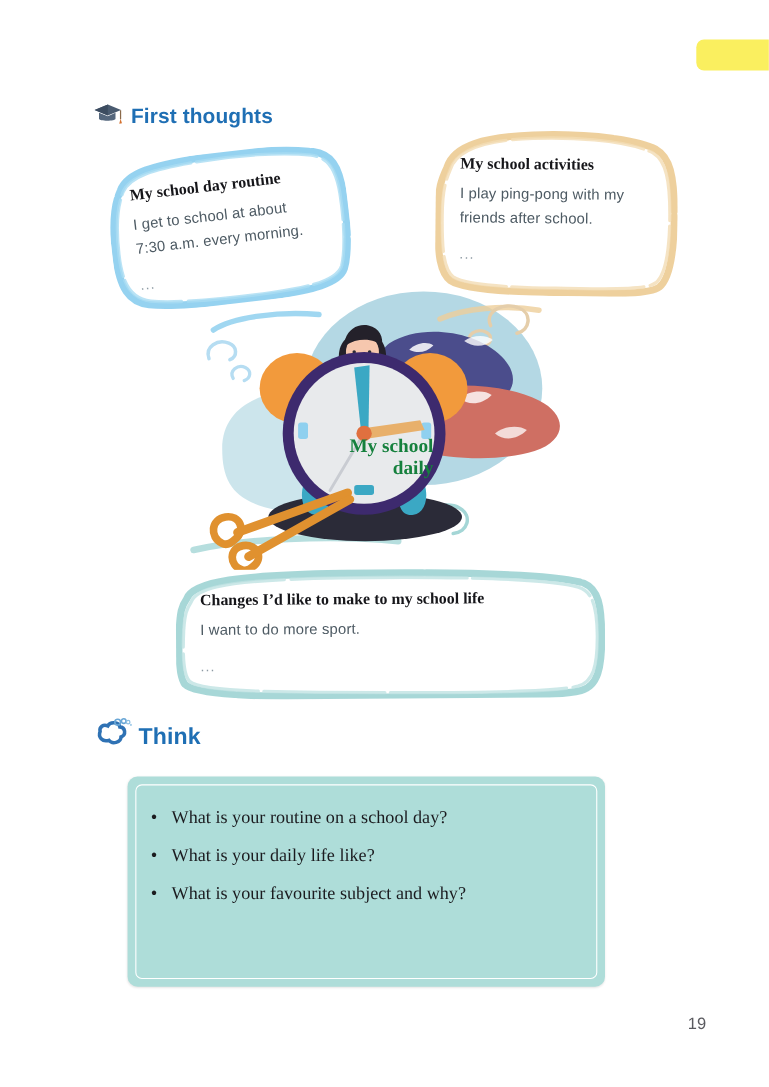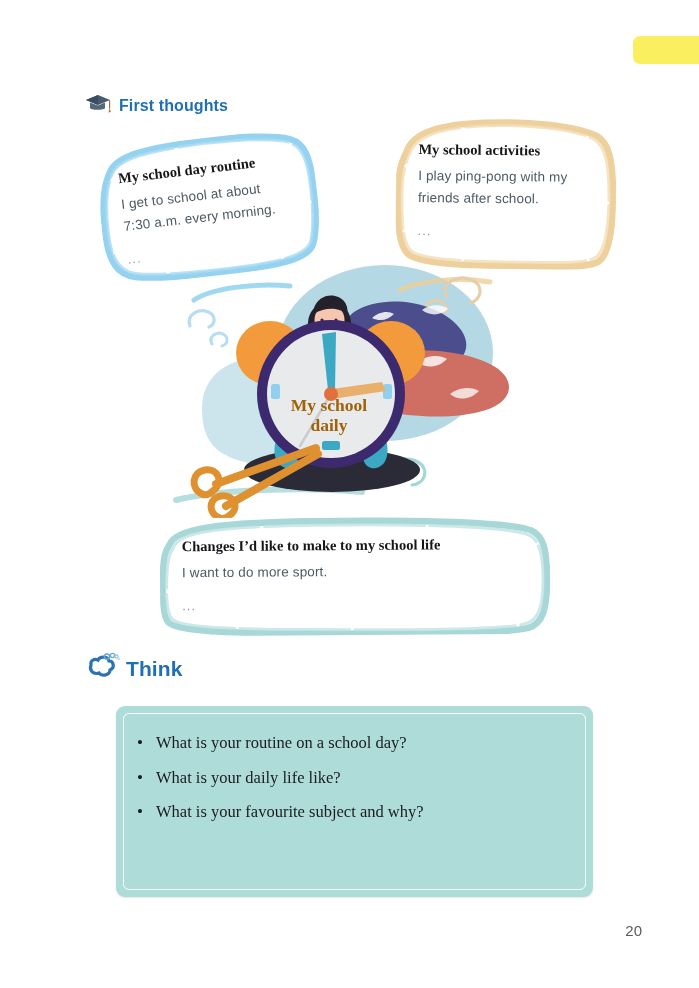--- a/index.html
+++ b/index.html
@@ -14,21 +14,21 @@
   .corner-tab{
     position:absolute;top:36px;right:0;width:66px;height:28px;
     background:#faef5f;border-radius:7px 0 0 7px;
     filter:blur(0.3px);
   }
 
   
   .sec-head{position:absolute;display:flex;align-items:center;gap:6px;}
   .sec-head .label{
     font-family:"Liberation Sans", sans-serif;
-    font-weight:bold;font-size:16px;color:#1f6fb4;letter-spacing:.1px;
+    font-weight:bold;font-size:19px;color:#1f6fb4;letter-spacing:.1px;
   }
   #first-thoughts-head{left:83px;top:90px;}
   #think-head{left:86px;top:652px;}
   #think-head .label{font-size:21px;}
 
   
   .bubble{position:absolute;background:#fff;}
   .bubble .inner{position:relative;z-index:2;}
   .bubble svg{position:absolute;inset:0;width:100%;height:100%;z-index:1;}
   .b-title{
@@ -62,29 +62,29 @@
     transform:rotate(-0.4deg);
   }
   #bubble-changes .inner{padding:20px 24px 0 22px;}
   #bubble-changes .b-title{font-size:14.5px;}
 
   
   #illustration{position:absolute;left:150px;top:258px;width:400px;height:265px;}
   #illustration svg{display:block;width:100%;height:100%;}
 
   .clock-text{
-    position:absolute;left:264px;top:396px;width:130px;text-align:center;
+    position:absolute;left:264px;top:396px;width:130px;text-align:right;
     font-family:"Liberation Serif", serif;font-weight:bold;
-    font-size:17.5px;line-height:1.12;color:#a16207;z-index:6;
+    font-size:17.5px;line-height:1.12;color:#15803d;z-index:6;
     pointer-events:none;
   }
 
   
   #think-box{
-    position:absolute;left:116px;top:706px;width:477px;height:191px;
+    position:absolute;left:116px;top:706px;width:434px;height:191px;
     background:#aeddd9;border-radius:9px;
     box-shadow:0 1px 2px rgba(0,0,0,.1);
   }
   #think-box .inset{
     position:absolute;inset:7px;border:1.4px solid #ffffff;border-radius:6px;
   }
   #think-list{
     list-style:none;margin:0;padding:21px 30px 0 40px;position:relative;z-index:2;
   }
   #think-list li{
@@ -272,15 +272,15 @@
 
   <div id="think-box">
     <div class="inset"></div>
     <ul id="think-list">
       <li>What is your routine on a school day?</li>
       <li>What is your daily life like?</li>
       <li>What is your favourite subject and why?</li>
     </ul>
   </div>
 
-  <div id="page-number">20</div>
+  <div id="page-number">19</div>
 
 </div>
 
 </body></html>

